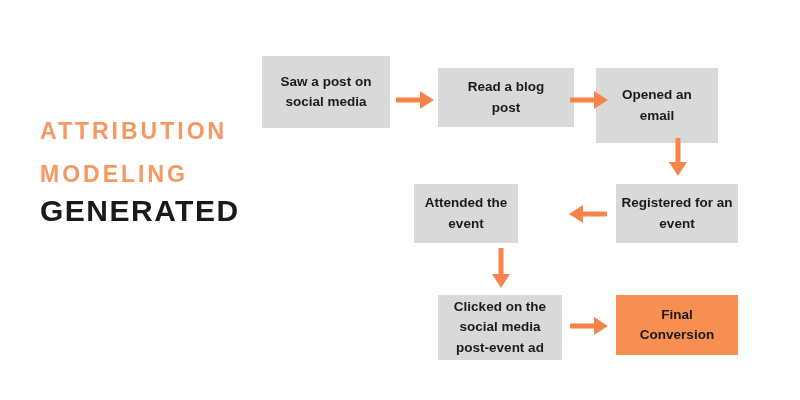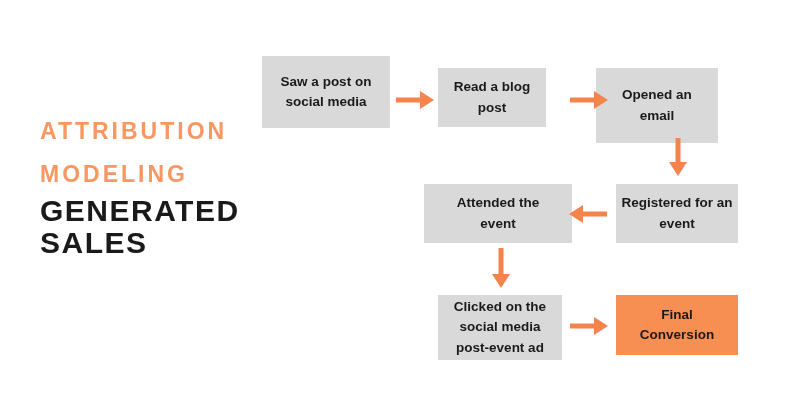--- a/index.html
+++ b/index.html
@@ -48,24 +48,24 @@
     font-size: 13.5px;
     font-weight: 700;
     line-height: 1.5;
     white-space: pre-line;
     padding: 0 4px;
     box-sizing: border-box;
   }
   .flow-box.highlight { background: var(--highlight-fill, #F78F53); }
 
   #box-saw        { left: 262px; top: 56px;  width: 128px; height: 72px; }
-  #box-read       { left: 438px; top: 68px;  width: 108px; height: 59px; }
+  #box-read       { left: 438px; top: 68px;  width: 136px; height: 59px; }
   #box-opened     { left: 596px; top: 68px;  width: 122px; height: 75px; }
   #box-registered { left: 616px; top: 184px; width: 122px; height: 59px; }
-  #box-attended   { left: 424px; top: 184px; width: 148px; height: 59px; }
+  #box-attended   { left: 414px; top: 184px; width: 104px; height: 59px; }
   #box-clicked    { left: 438px; top: 295px; width: 124px; height: 65px; }
   #box-final      { left: 616px; top: 295px; width: 122px; height: 60px; text-align: center; }
 
   
   .arrow {
     position: absolute;
     color: var(--arrow, #F5834A);
   }
   .arrow svg { display: block; fill: currentColor; }
   #arrow-1 { left: 396px; top: 91px; }
@@ -78,21 +78,20 @@
 </head>
 <body>
 
 <div class="canvas">
 
   <div class="title-block">
     <div class="accent-line">ATTRIBUTION</div>
     <div class="accent-line">MODELING</div>
     <div class="main-title">
       <div class="main-line">GENERATED</div>
-      <div class="main-line">SALES</div>
     </div>
   </div>
 
   <div class="flow-box" id="box-saw">Saw a post on
 social media</div>
   <div class="flow-box" id="box-read">Read a blog
 post</div>
   <div class="flow-box" id="box-opened">Opened an
 email</div>
   <div class="flow-box" id="box-registered">Registered for an

